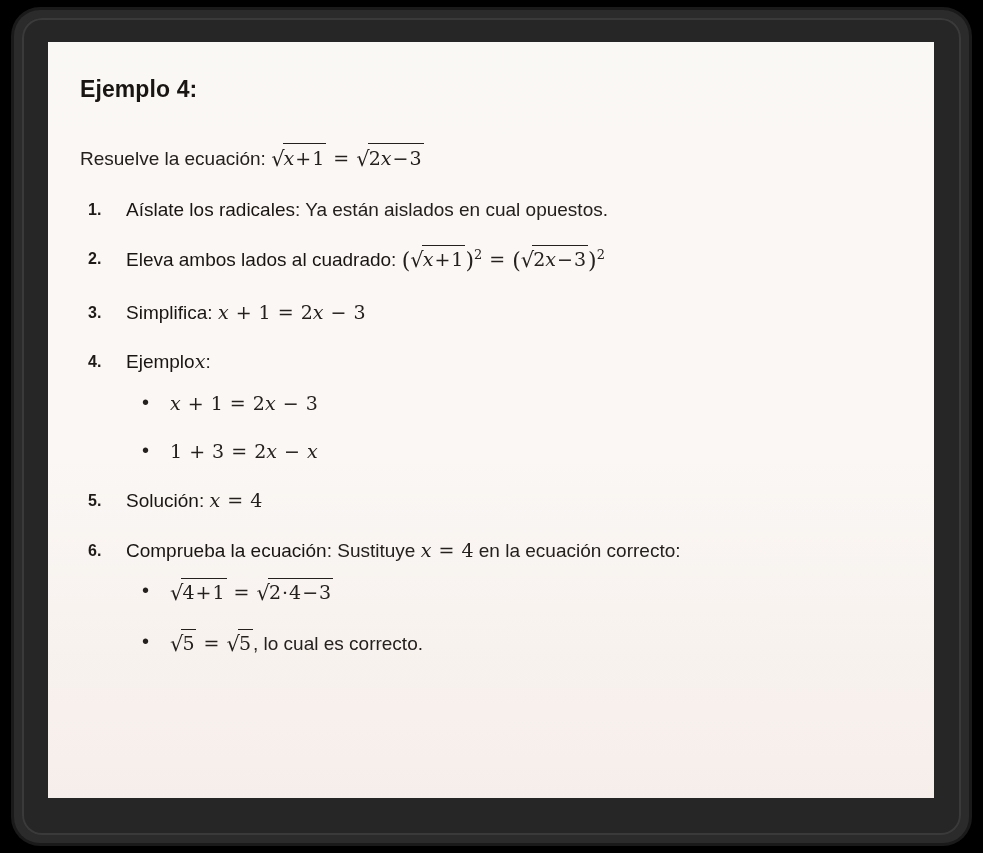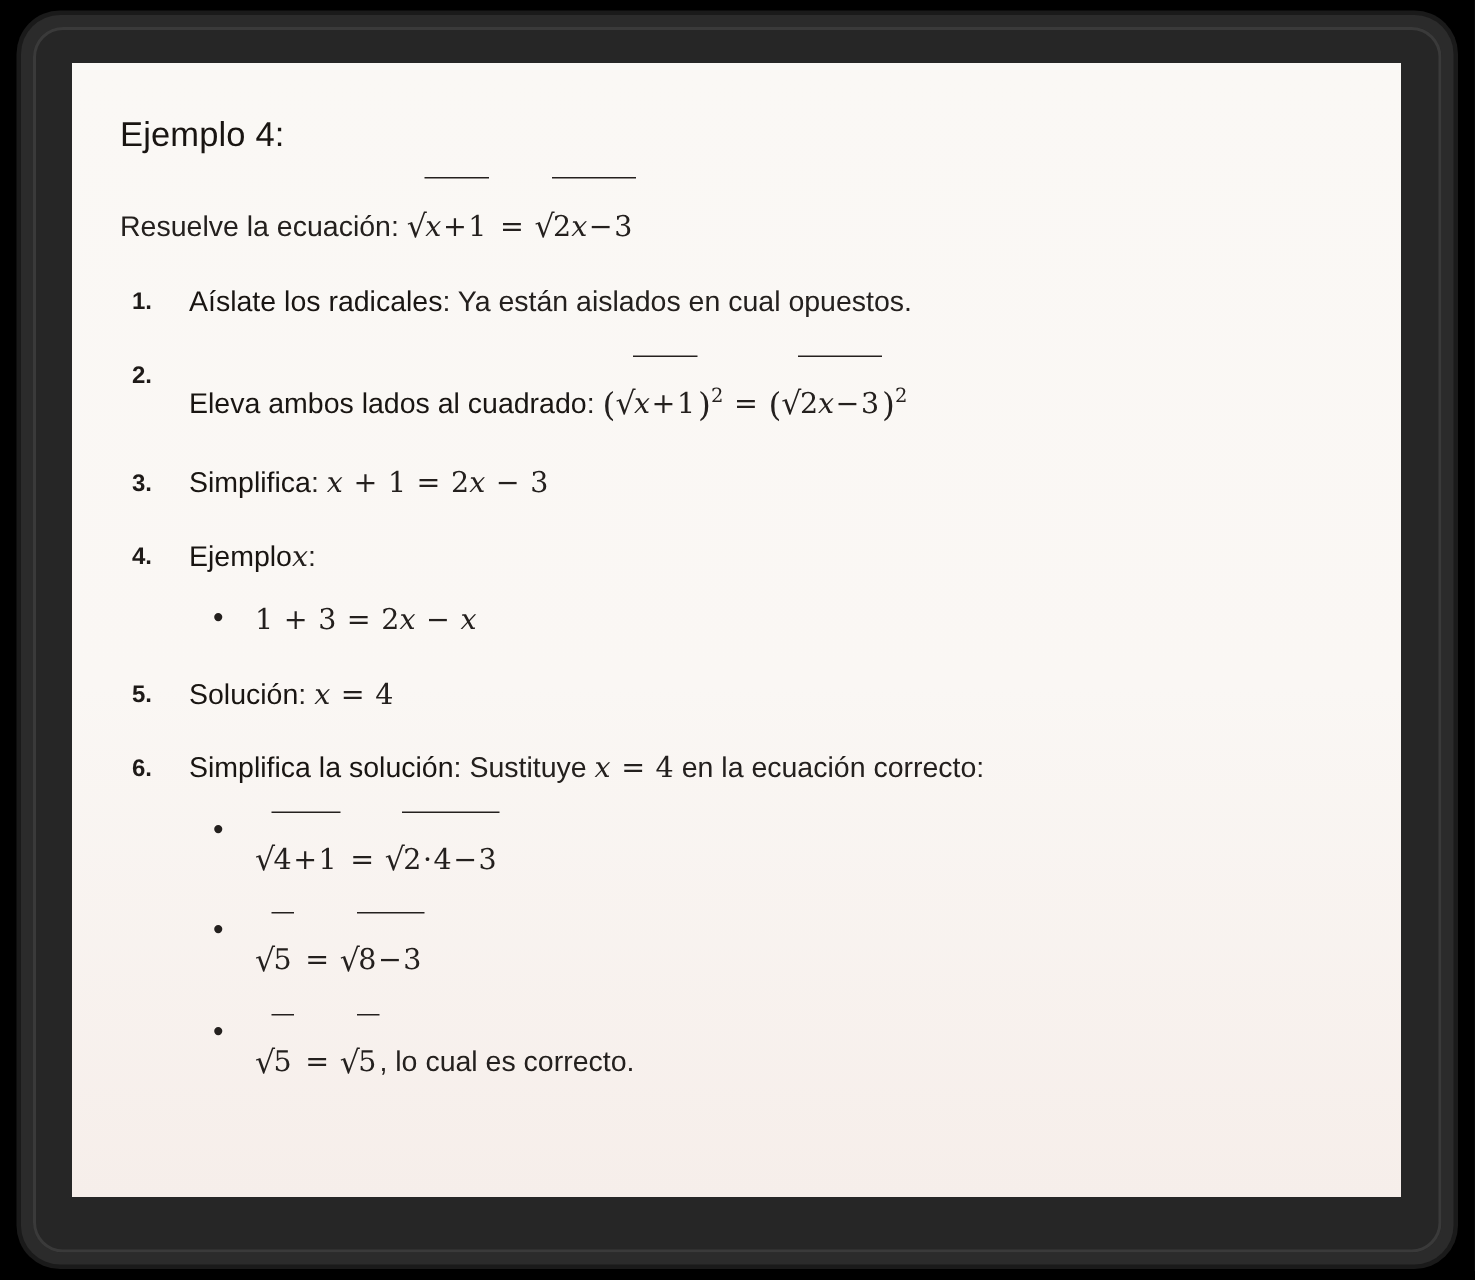--- a/index.html
+++ b/index.html
@@ -41,23 +41,23 @@
     height: 756px;
     background: linear-gradient(180deg, #faf8f5 0%, #faf7f4 55%, #f6eeea 100%);
     overflow: hidden;
   }
   .content {
     padding: 34px 40px 20px 32px;
     color: #24201e;
   }
   .doc-title {
     font-size: 23px;
-    font-weight: normal;
+    font-weight: bold;
     color: #191512;
-    margin: 0 0 15px 0;
+    margin: 0 0 40px 0;
     letter-spacing: 0.1px;
   }
   .lead {
     font-size: 19px;
     color: #24201e;
     margin: 0 0 20px 0;
     line-height: 1.5;
   }
   ol.steps {
     list-style: none;
@@ -129,21 +129,21 @@
   }
   .rad > .sign {
     font-family: "DejaVu Serif", serif;
     font-style: normal;
     font-size: 21px;
     vertical-align: -1px;
   }
   .rad > .under {
     display: inline-block;
     border-top: 1.3px solid #24201e;
-    padding: 18px 2px 0 1px;
+    padding: 0 2px 0 1px;
     margin-left: -2px;
   }
   .sup {
     font-family: "DejaVu Serif", serif;
     font-style: normal;
     font-size: 13px;
     vertical-align: super;
   }
   .paren {
     font-family: "DejaVu Serif", serif;
@@ -177,33 +177,33 @@
           <span class="step-label">Eleva ambos lados al cuadrado</span><span>: </span><span class="math"><span class="paren">(</span><span class="rad"><span class="sign">√</span><span class="under"><span class="m">x</span><span class="op">+</span><span class="mn">1</span></span></span><span class="paren">)</span><span class="sup">2</span><span class="op">&nbsp;=&nbsp;</span><span class="paren">(</span><span class="rad"><span class="sign">√</span><span class="under"><span class="mn">2</span><span class="m">x</span><span class="op">−</span><span class="mn">3</span></span></span><span class="paren">)</span><span class="sup">2</span></span>
         </li>
 
         <li>
           <span class="step-label">Simplifica</span><span>: </span><span class="math"><span class="m">x</span><span class="op">&nbsp;+&nbsp;</span><span class="mn">1</span><span class="op">&nbsp;=&nbsp;</span><span class="mn">2</span><span class="m">x</span><span class="op">&nbsp;−&nbsp;</span><span class="mn">3</span></span>
         </li>
 
         <li>
           <span class="step-label">Ejemplo</span><span class="m">x</span><span>:</span>
           <ul class="sublist">
+            <li><span class="math"><span class="m">x</span><span class="op">&nbsp;+&nbsp;</span><span class="mn">1</span><span class="op">&nbsp;=&nbsp;</span><span class="mn">2</span><span class="m">x</span><span class="op">&nbsp;−&nbsp;</span><span class="mn">3</span></span></li>
             <li><span class="math"><span class="mn">1</span><span class="op">&nbsp;+&nbsp;</span><span class="mn">3</span><span class="op">&nbsp;=&nbsp;</span><span class="mn">2</span><span class="m">x</span><span class="op">&nbsp;−&nbsp;</span><span class="m">x</span></span></li>
           </ul>
         </li>
 
         <li>
           <span class="step-label">Solución</span><span>: </span><span class="math"><span class="m">x</span><span class="op">&nbsp;=&nbsp;</span><span class="mn">4</span></span>
         </li>
 
         <li>
-          <span class="step-label">Simplifica la solución</span><span>: </span><span>Sustituye </span><span class="math"><span class="m">x</span><span class="op">&nbsp;=&nbsp;</span><span class="mn">4</span></span><span> en la ecuación correcto:</span>
+          <span class="step-label">Comprueba la ecuación</span><span>: </span><span>Sustituye </span><span class="math"><span class="m">x</span><span class="op">&nbsp;=&nbsp;</span><span class="mn">4</span></span><span> en la ecuación correcto:</span>
           <ul class="sublist">
             <li><span class="math"><span class="rad"><span class="sign">√</span><span class="under"><span class="mn">4</span><span class="op">+</span><span class="mn">1</span></span></span><span class="op">&nbsp;=&nbsp;</span><span class="rad"><span class="sign">√</span><span class="under"><span class="mn">2</span><span class="op">·</span><span class="mn">4</span><span class="op">−</span><span class="mn">3</span></span></span></span></li>
-            <li><span class="math"><span class="rad"><span class="sign">√</span><span class="under"><span class="mn">5</span></span></span><span class="op">&nbsp;=&nbsp;</span><span class="rad"><span class="sign">√</span><span class="under"><span class="mn">8</span><span class="op">−</span><span class="mn">3</span></span></span></span></li>
             <li><span class="math"><span class="rad"><span class="sign">√</span><span class="under"><span class="mn">5</span></span></span><span class="op">&nbsp;=&nbsp;</span><span class="rad"><span class="sign">√</span><span class="under"><span class="mn">5</span></span></span></span><span>, lo cual es correcto.</span></li>
           </ul>
         </li>
 
       </ol>
     </div>
   </div>
 </div>
 
 </body></html>

